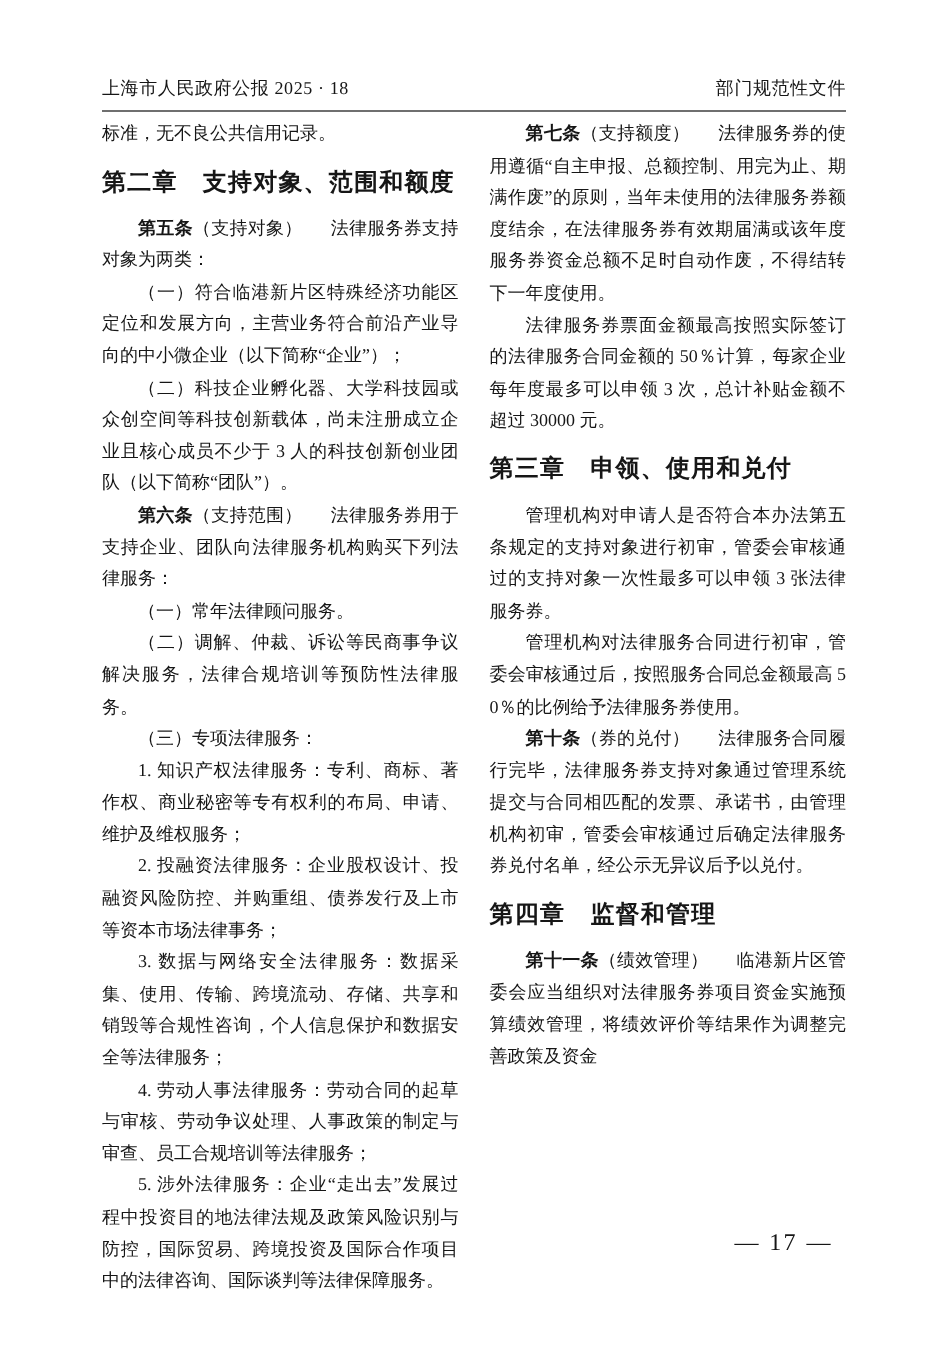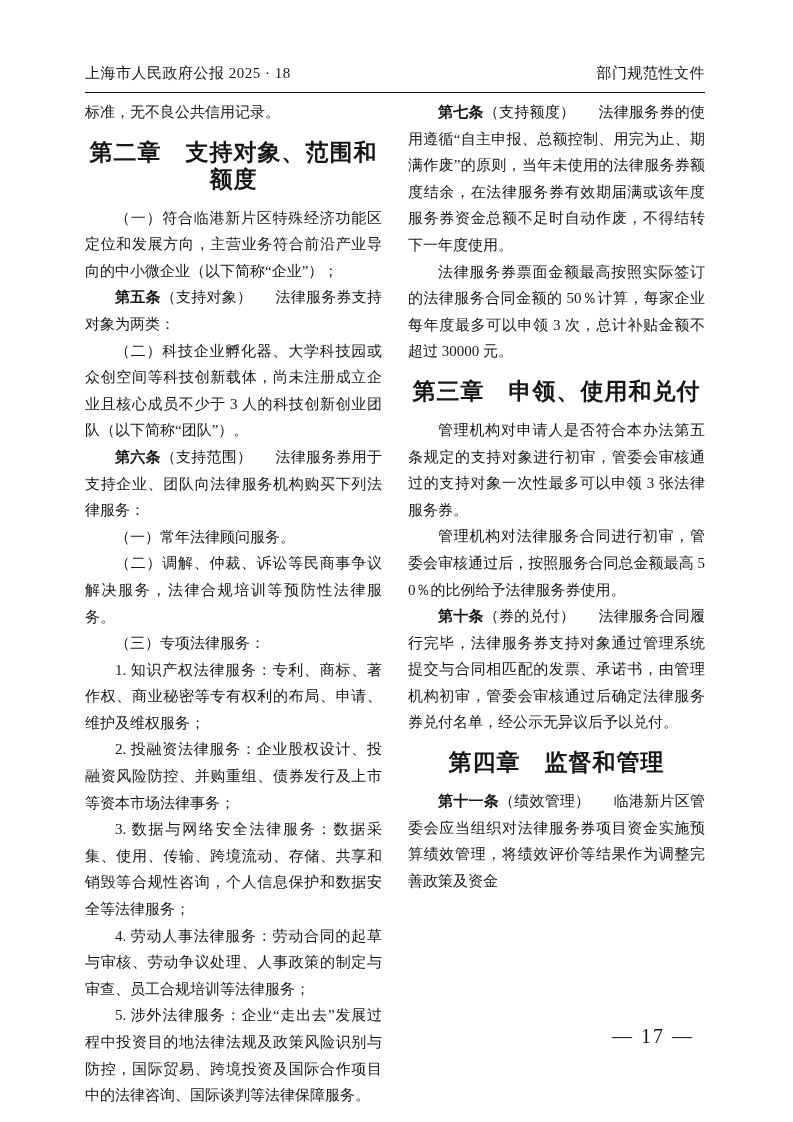--- a/index.html
+++ b/index.html
@@ -62,23 +62,23 @@
     text-indent: 0;
   }
   .art-num {
     font-weight: bold;
   }
   .art-gap {
     display: inline-block;
     width: 1.55em;
   }
   .chapter {
-    font-size: 23px;
+    font-size: 20px;
     font-weight: bold;
-    text-align: center;
+    text-align: left;
     line-height: 27px;
     margin: 13px 0 12px 0;
     letter-spacing: 1px;
   }
   .footer {
     position: absolute;
     top: 1025px;
     right: 99px;
     font-size: 20px;
     letter-spacing: 2px;
@@ -91,22 +91,22 @@
 <div class="page">
   <div class="header">
     <span>上海市人民政府公报 2025 · 18</span>
     <span>部门规范性文件</span>
   </div>
   <div class="header-rule"></div>
   <div class="columns">
     <div class="column" id="col-left">
         <p class="para no-indent">标准，无不良公共信用记录。</p>
         <div class="chapter">第二章　支持对象、范围和额度</div>
+        <p class="para"><span class="art-num">第五条</span><span class="art-label">（支持对象）</span><span class="art-gap"></span><span>法律服务券支持对象为两类：</span></p>
         <p class="para">（一）符合临港新片区特殊经济功能区定位和发展方向，主营业务符合前沿产业导向的中小微企业（以下简称“企业”）；</p>
-        <p class="para"><span class="art-num">第五条</span><span class="art-label">（支持对象）</span><span class="art-gap"></span><span>法律服务券支持对象为两类：</span></p>
         <p class="para">（二）科技企业孵化器、大学科技园或众创空间等科技创新载体，尚未注册成立企业且核心成员不少于 3 人的科技创新创业团队（以下简称“团队”）。</p>
         <p class="para"><span class="art-num">第六条</span><span class="art-label">（支持范围）</span><span class="art-gap"></span><span>法律服务券用于支持企业、团队向法律服务机构购买下列法律服务：</span></p>
         <p class="para">（一）常年法律顾问服务。</p>
         <p class="para">（二）调解、仲裁、诉讼等民商事争议解决服务，法律合规培训等预防性法律服务。</p>
         <p class="para">（三）专项法律服务：</p>
         <p class="para">1. 知识产权法律服务：专利、商标、著作权、商业秘密等专有权利的布局、申请、维护及维权服务；</p>
         <p class="para">2. 投融资法律服务：企业股权设计、投融资风险防控、并购重组、债券发行及上市等资本市场法律事务；</p>
         <p class="para">3. 数据与网络安全法律服务：数据采集、使用、传输、跨境流动、存储、共享和销毁等合规性咨询，个人信息保护和数据安全等法律服务；</p>
         <p class="para">4. 劳动人事法律服务：劳动合同的起草与审核、劳动争议处理、人事政策的制定与审查、员工合规培训等法律服务；</p>
         <p class="para">5. 涉外法律服务：企业“走出去”发展过程中投资目的地法律法规及政策风险识别与防控，国际贸易、跨境投资及国际合作项目中的法律咨询、国际谈判等法律保障服务。</p>

